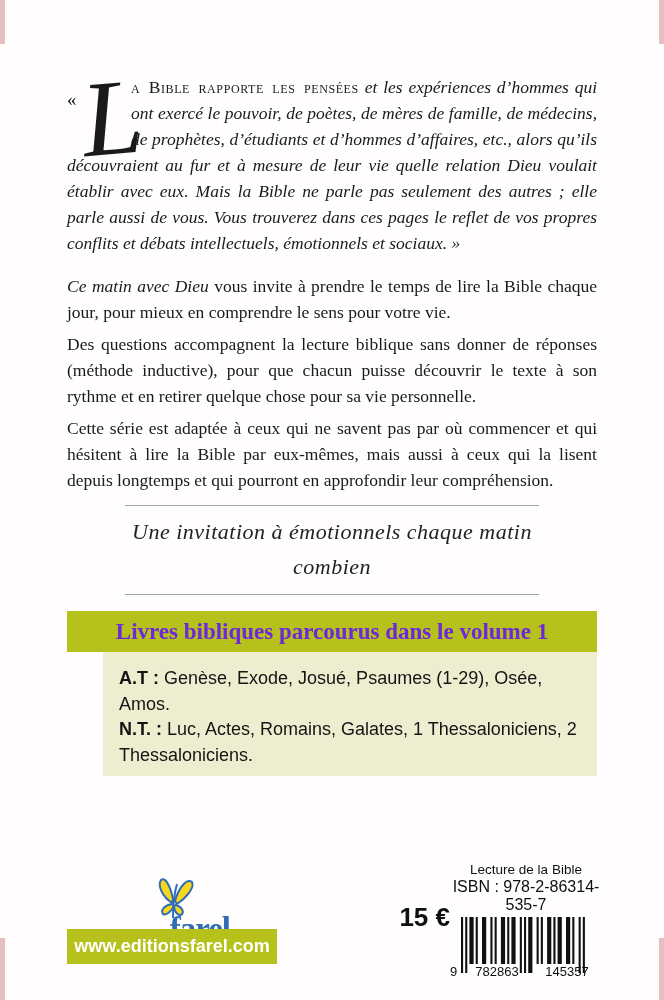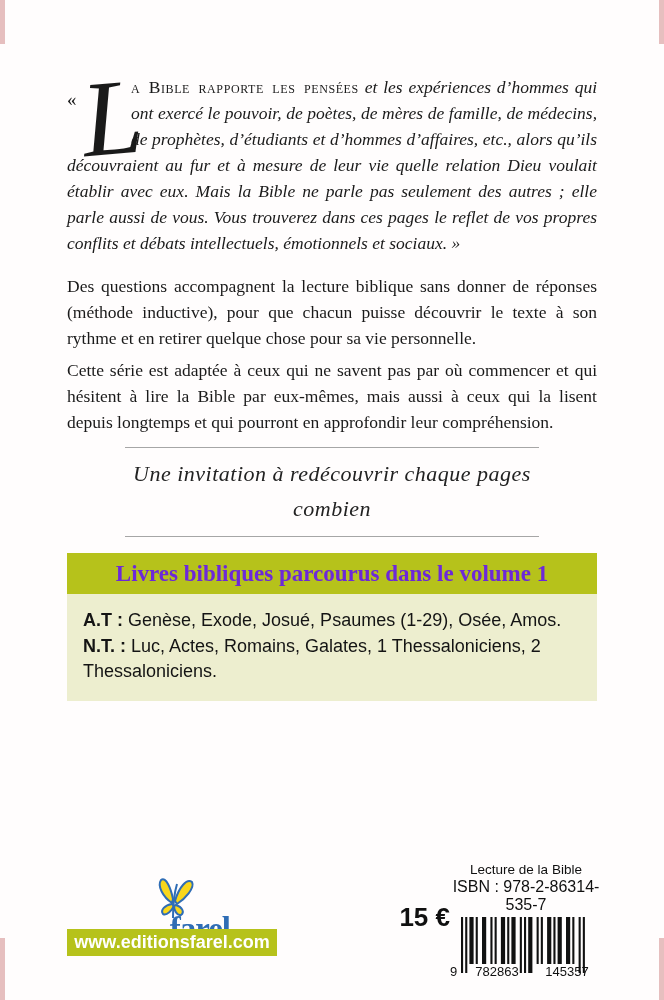--- a/index.html
+++ b/index.html
@@ -31,33 +31,33 @@
 
   
   .invite{margin:12px 58px 0;border-top:1px solid #a6a6a6;border-bottom:1px solid #a6a6a6;
           padding:8px 0 10px;text-align:center;font-style:italic;
           font-size:22px;line-height:35px;letter-spacing:.5px;color:#222;}
 
   
   .banner{margin-top:16px;height:41px;background:var(--green);
           display:flex;align-items:center;justify-content:center;
           font-weight:bold;font-size:23px;color:#6d28d9;}
-  .books-box{background:var(--pale);padding:14px 16px 16px;
+  .books-box{background:var(--pale);padding:14px 16px 8px;
              font-family:"Liberation Sans","DejaVu Sans",sans-serif;
-             font-size:18px;line-height:25.5px;color:#141414;}
+             font-size:18px;line-height:25.5px;color:#141414;margin-left:36px;}
   .books-box p{margin:0;}
   .books-box b{font-weight:bold;}
 
   
   .logo{position:absolute;left:118px;top:876px;width:112px;text-align:right;color:var(--blue);}
   .logo svg{display:block;margin:0 auto -6px;}
   .brand{font-weight:bold;font-size:33px;line-height:30px;letter-spacing:-1px;}
   .brand-sub{font-family:"Liberation Sans","DejaVu Sans",sans-serif;font-style:italic;
              font-size:11px;letter-spacing:3px;margin-top:1px;}
-  .webbar{position:absolute;left:67px;top:929px;width:210px;height:27px;background:var(--green);
+  .webbar{position:absolute;left:67px;top:929px;width:210px;height:35px;background:var(--green);
           color:#fff;font-family:"Liberation Sans","DejaVu Sans",sans-serif;
           font-weight:bold;font-size:18px;display:flex;align-items:center;justify-content:center;}
   .price{position:absolute;left:320px;top:902px;width:130px;text-align:right;
          font-family:"Liberation Sans","DejaVu Sans",sans-serif;
          font-weight:bold;font-size:26px;color:#101010;}
   .barcode-block{position:absolute;left:450px;top:862px;width:152px;text-align:center;
                  font-family:"Liberation Sans","DejaVu Sans",sans-serif;color:#101010;}
   .bc-title{font-size:13.5px;}
   .bc-isbn{font-size:16px;margin-top:1px;}
   .bars{display:block;margin:3px auto 0;}
@@ -76,28 +76,29 @@
 
   <div class="content">
 
     <p class="quote">
       <span class="dropcap-wrap">
           <span class="open-mark">«</span>
           <span class="dropL">L</span>
         </span><span class="sc">a Bible rapporte les pensées</span><span> et les expériences d’hommes qui ont exercé le pouvoir, de poètes, de mères de famille, de médecins, de prophètes, d’étudiants et d’hommes d’affaires, etc., alors qu’ils découvraient au fur et à mesure de leur vie quelle relation Dieu voulait établir avec eux. Mais la Bible ne parle pas seulement des autres ; elle parle aussi de vous. Vous trouverez dans ces pages le reflet de vos propres conflits et débats intellectuels, émotionnels et sociaux. »</span>
     </p>
 
+    <p class="body-par"><em>Ce matin avec Dieu</em><span> vous invite à prendre le temps de lire la Bible chaque jour, pour mieux en comprendre le sens pour votre vie.</span></p>
 
 
     <p class="body-par">Des questions accompagnent la lecture biblique sans donner de réponses (méthode inductive), pour que chacun puisse découvrir le texte à son rythme et en retirer quelque chose pour sa vie personnelle.</p>
 
     <p class="body-par">Cette série est adaptée à ceux qui ne savent pas par où commencer et qui hésitent à lire la Bible par eux-mêmes, mais aussi à ceux qui la lisent depuis longtemps et qui pourront en approfondir leur compréhension.</p>
 
     <div class="invite">
-      <div>Une invitation à redécouvrir chaque pages combien</div>
+      <div>Une invitation à émotionnels chaque matin combien</div>
     </div>
 
     <div class="banner">Livres bibliques parcourus dans le volume 1</div>
 
     <div class="books-box">
       <p><b>A.T :</b><span> Genèse, Exode, Josué, Psaumes (1-29), Osée, Amos.</span></p>
       <p><b>N.T. :</b><span> Luc, Actes, Romains, Galates, 1 Thessaloniciens, 2 Thessaloniciens.</span></p>
     </div>
   </div>
 

